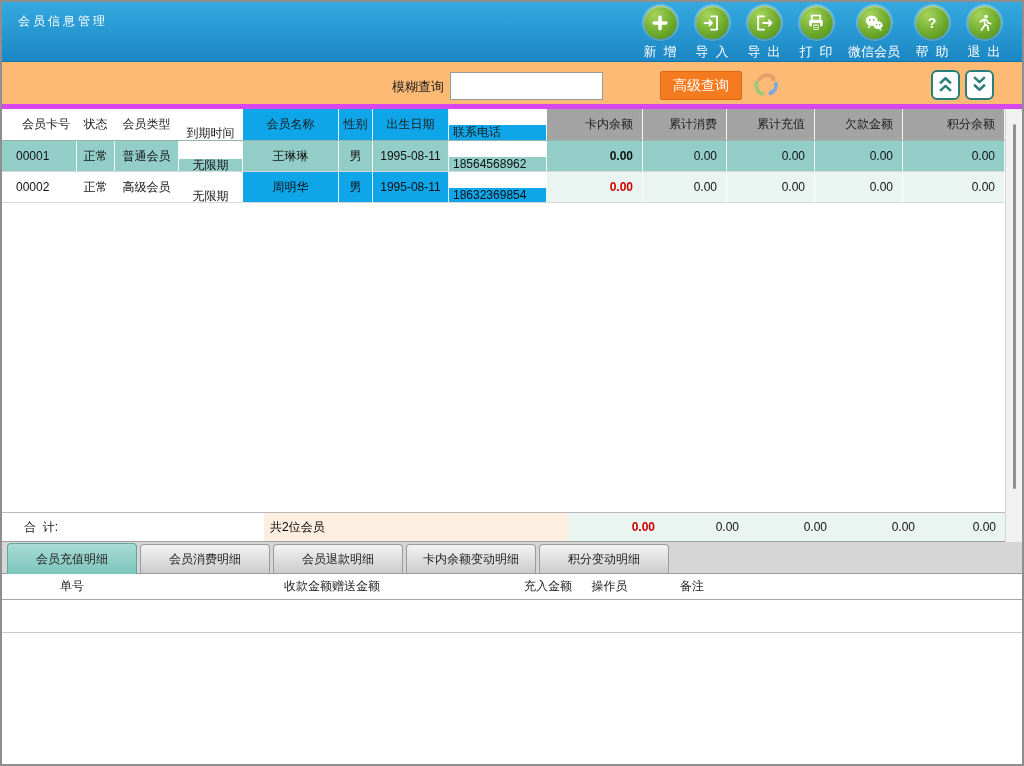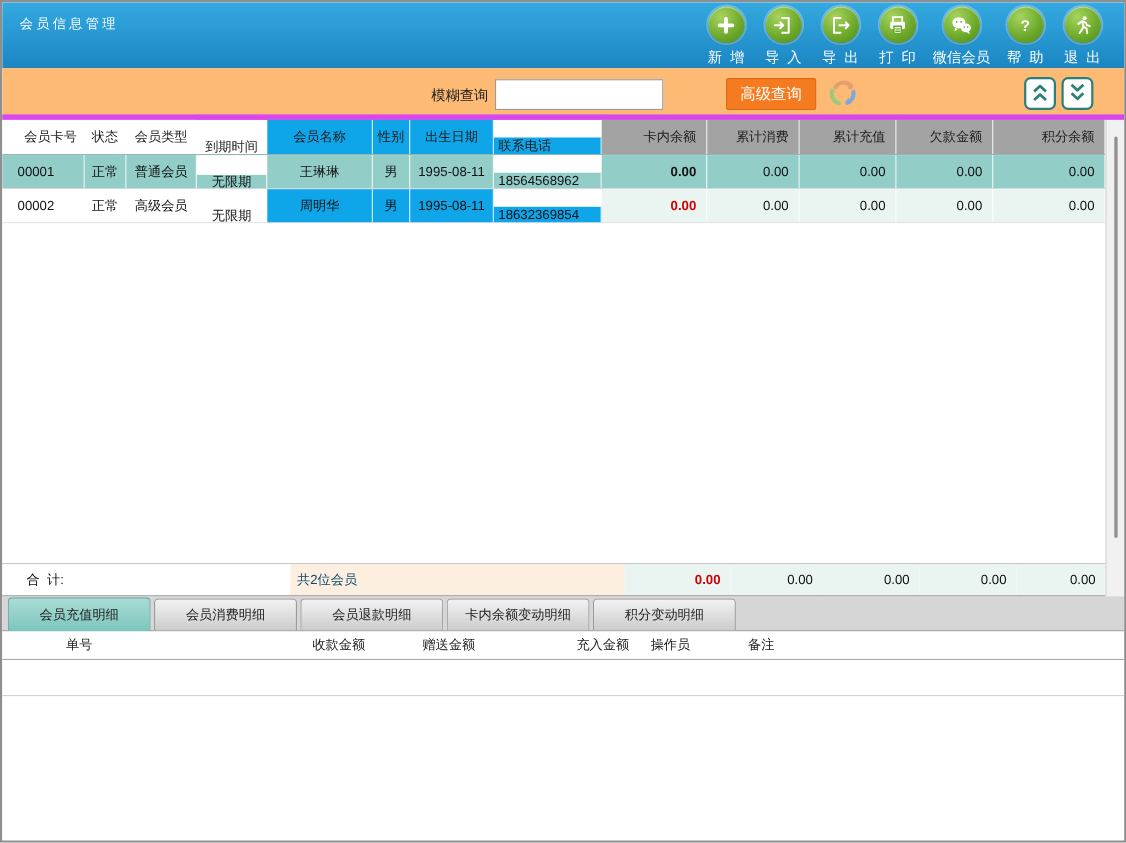--- a/index.html
+++ b/index.html
@@ -86,21 +86,21 @@
   .sec-a{ background:#ffffff; } .sec-b{ background:#0ea5e9; } .sec-c{ background:#a3a3a3; }
   .row-c{ background:#eaf5f2; }
   .gr.selected > div{ background:#92cdc8; }
   .val-em{ font-weight:bold; }
   .val-red{ font-weight:bold; color:#cc0000; }
   .gfill{ height:309px; background:#fff; margin-right:17px; }
   
   .gsum{ height:30px; display:flex; margin-right:17px; border-top:1px solid #bbbbbb; border-bottom:1px solid #9e9e9e; font-size:12px; }
   .gsum > div{ display:flex; align-items:center; }
   .sum-a{ width:262px; background:#fff; padding-left:22px; white-space:pre; }
-  .sum-b{ width:304px; background:#fcefe0; padding-left:6px; color:#0c4a6e; }
+  .sum-b{ width:304px; background:#fcefe0; padding-left:6px; color:#000000; }
   
   .tabs{
     height:32px; flex:0 0 32px; background:#d6d6d6; border-bottom:1px solid #9c9c9c;
     display:flex; align-items:flex-end; padding-left:5px;
   }
   .tab{
     width:130px; height:29px; margin-right:3px;
     background:linear-gradient(#f2f2f2,#cccccc); border:1px solid #9b9b9b; border-bottom:none;
     border-radius:4px 4px 0 0; font-size:12px; color:#222;
     display:flex; align-items:center; justify-content:center; cursor:pointer;
@@ -109,21 +109,21 @@
     background:linear-gradient(#a9dcd5,#7cc5bc); border-color:#62a69e;
     height:31px; margin-bottom:-1px;
   }
   
   .dethead{
     height:26px; flex:0 0 26px; background:#fff; border-bottom:1px solid #a9a9a9;
     display:flex; align-items:center; font-size:12px; color:#1d1d1d;
   }
   .dethead > div{ white-space:nowrap; }
   .d0{ width:260px; text-align:center; } .d1{ width:140px; text-align:center; }
-  .d2{ width:190px; text-align:right; } .d3{ width:100px; text-align:right; }
+  .d2{ width:190px; text-align:right; } .d3{ width:100px; }
   .d4{ width:140px; text-align:right; } .d5{ width:75px; text-align:center; }
   .d6{ width:90px; text-align:center; }
   .detrow{ height:33px; flex:0 0 33px; border-bottom:1px solid #c9c9c9; background:#fff; }
   .detfill{ flex:1; background:#fff; }
 </style>
 </head>
 <body>
 
 <div class="window">
 

